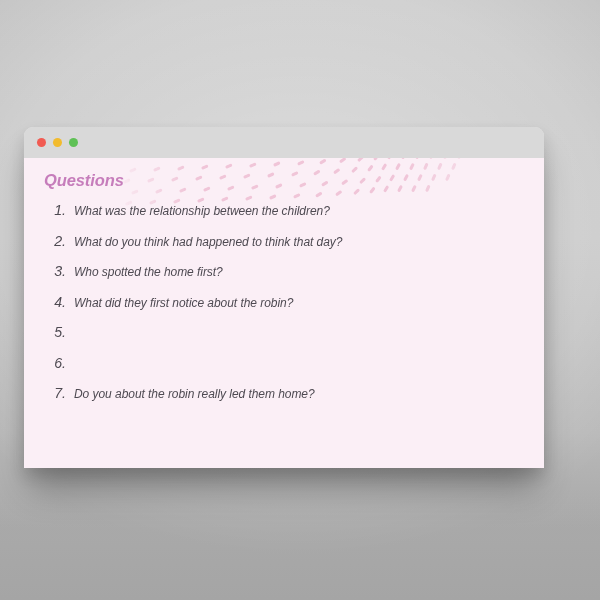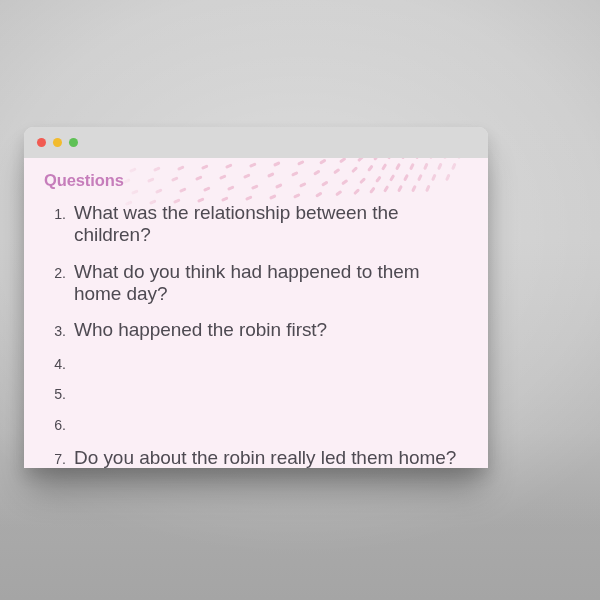--- a/index.html
+++ b/index.html
@@ -32,28 +32,29 @@
                 rgba(0,0,0,0.00) 72%,
                 rgba(0,0,0,0.06) 100%);
     pointer-events: none;
   }
 
   
   .window {
     position: absolute;
     left: 24px;
     top: 127px;
-    width: 464px;
+    width: 520px;
     height: 341px;
     border-radius: 9px 9px 0 0;
     box-shadow:
       0 26px 34px -6px rgba(0,0,0,0.30),
       0 8px 16px rgba(0,0,0,0.14);
     overflow: hidden;
     background: #e5e5e5;
+    font-style: italic;
   }
 
   .titlebar {
     height: 31px;
     background: #d9d9d9;
     display: flex;
     align-items: center;
     padding-left: 13px;
     box-sizing: border-box;
   }
@@ -128,21 +129,21 @@
   }
   .q-num {
     width: 22px;
     min-width: 22px;
     text-align: right;
     margin-right: 8px;
     font-size: 14.2px;
     color: #4e4a52;
   }
   .q-text {
-    font-size: 19px;
+    font-size: 12px;
     color: #4e4a52;
     letter-spacing: -0.05px;
   }
 </style>
 </head>
 <body>
 
 <div class="backdrop-shade"></div>
 
 <div class="window">
@@ -256,28 +257,29 @@
 
     </div>
 
     <ul class="questions">
       <li class="q-item">
         <span class="q-num">1.</span>
         <span class="q-text">What was the relationship between the children?</span>
       </li>
       <li class="q-item">
         <span class="q-num">2.</span>
-        <span class="q-text">What do you think had happened to them home day?</span>
+        <span class="q-text">What do you think had happened to think that day?</span>
       </li>
       <li class="q-item">
         <span class="q-num">3.</span>
-        <span class="q-text">Who happened the robin first?</span>
+        <span class="q-text">Who spotted the home first?</span>
       </li>
       <li class="q-item">
         <span class="q-num">4.</span>
+        <span class="q-text">What did they first notice about the robin?</span>
       </li>
       <li class="q-item">
         <span class="q-num">5.</span>
       </li>
       <li class="q-item">
         <span class="q-num">6.</span>
       </li>
       <li class="q-item">
         <span class="q-num">7.</span>
         <span class="q-text">Do you about the robin really led them home?</span>

